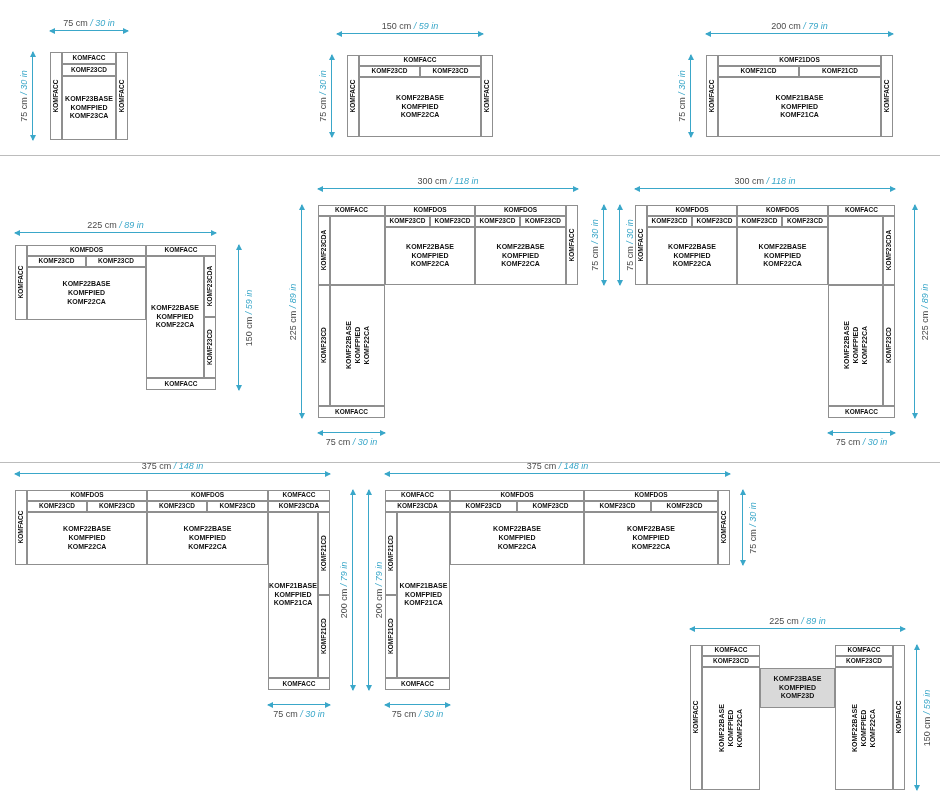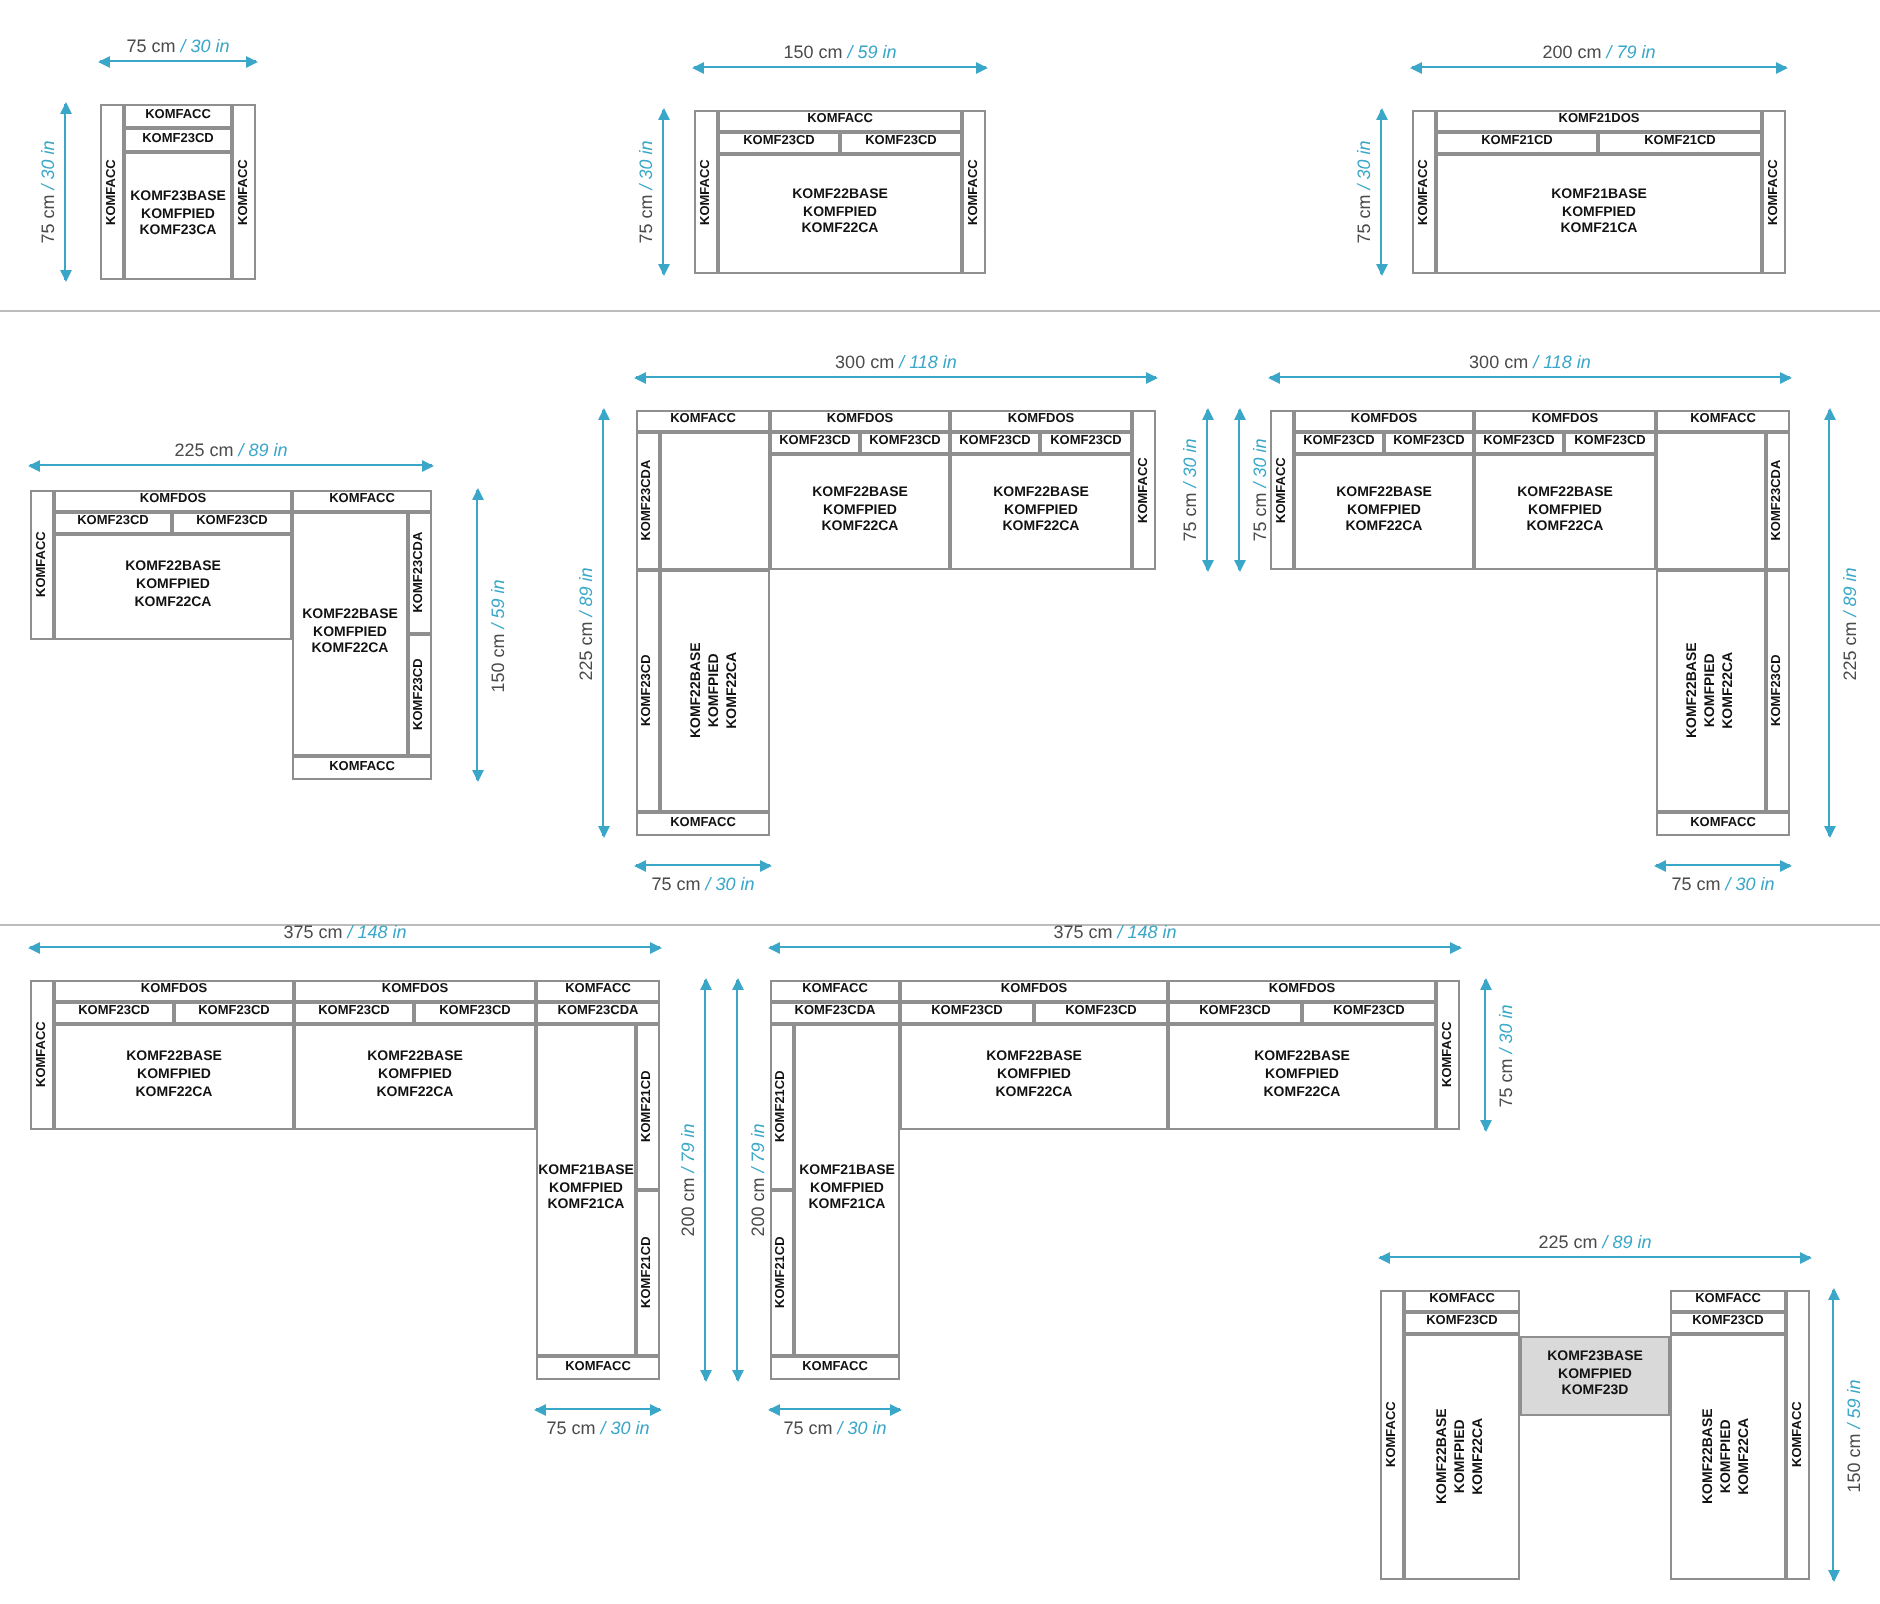--- a/index.html
+++ b/index.html
@@ -58,21 +58,21 @@
       </div>
     <div class="cell" style="left:62px;top:52px;width:54px;height:12px">KOMFACC</div>
     <div class="cell" style="left:62px;top:64px;width:54px;height:12px">KOMF23CD</div>
     <div class="cell bcell pre" style="left:62px;top:76px;width:54px;height:64px">KOMF23BASE
 KOMFPIED
 KOMF23CA</div>
   </div>
 
   
   <div class="grp">
-    <div class="dimh" style="left:347px;top:33px;width:146px">
+    <div class="dimh" style="left:337px;top:33px;width:146px">
       <span class="dl"><span class="cm">150 cm</span> <span class="in">/ 59 in</span></span>
     </div>
     <div class="dimv lab-left" style="left:331px;top:55px;height:82px">
       <span class="dl"><span class="cm">75 cm</span> <span class="in">/ 30 in</span></span>
     </div>
     <div class="cell" style="left:347px;top:55px;width:12px;height:82px">
         <span class="vt">KOMFACC</span>
       </div>
     <div class="cell" style="left:481px;top:55px;width:12px;height:82px">
         <span class="vt">KOMFACC</span>

